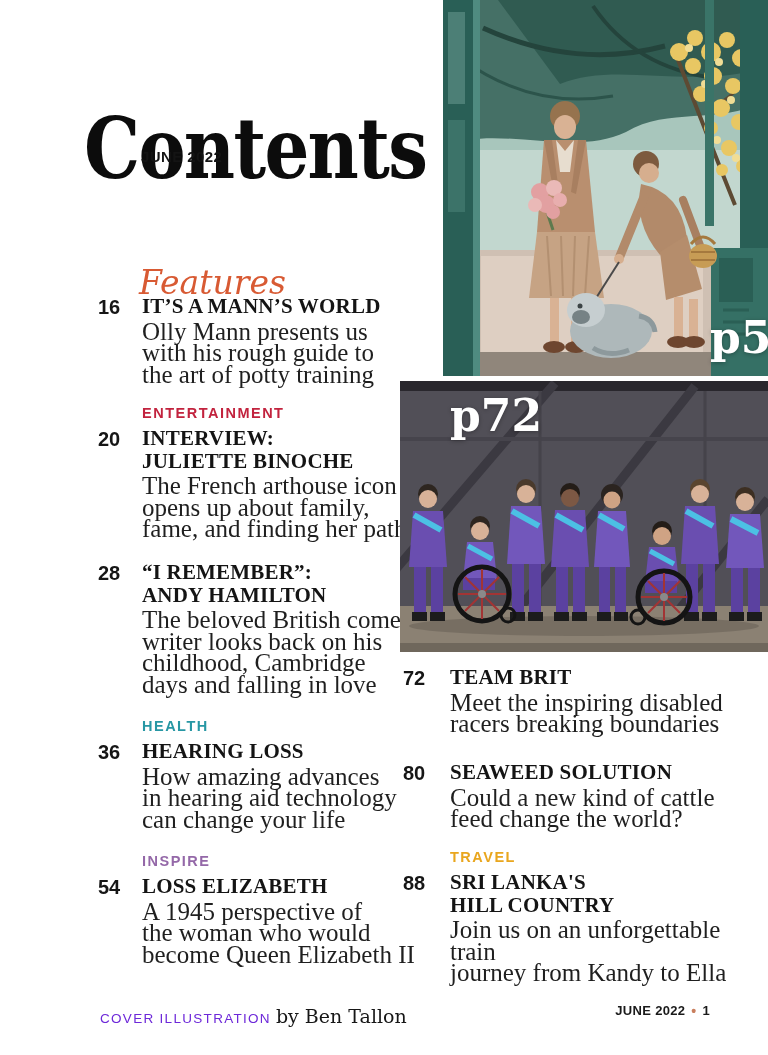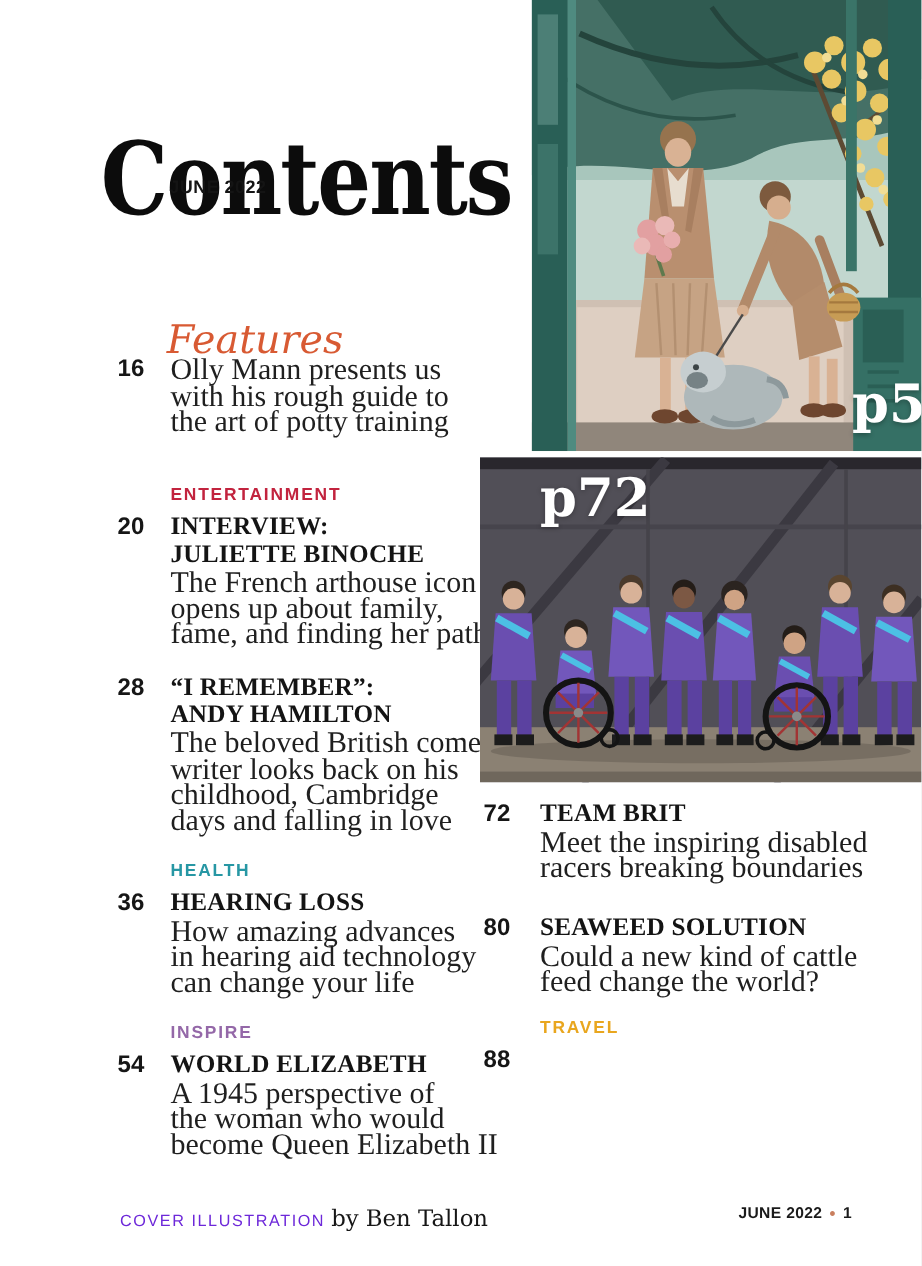--- a/index.html
+++ b/index.html
@@ -83,20 +83,21 @@
 <div class="page">
 
   <h1 class="title-contents">Contents</h1>
   <div class="issue-date">JUNE 2022</div>
 
   <h2 class="features-heading" style="color: rgb(216, 90, 51);">Features</h2>
 
   <section class="toc-item" style="top:295px">
     <div class="num">16</div>
     <div class="body">
+      <h3 class="title">IT’S A MANN’S WORLD</h3>
       <p class="desc">Olly Mann presents us
 with his rough guide to
 the art of potty training</p>
     </div>
   </section>
 
   <section class="toc-item" style="top:427px">
     <div class="cat" style="color: rgb(194, 35, 62);">ENTERTAINMENT</div>
     <div class="num">20</div>
     <div class="body">
@@ -128,21 +129,21 @@
       <p class="desc">How amazing advances
 in hearing aid technology
 can change your life</p>
     </div>
   </section>
 
   <section class="toc-item" style="top:875px">
     <div class="cat" style="color: rgb(148, 104, 168);">INSPIRE</div>
     <div class="num">54</div>
     <div class="body">
-      <h3 class="title">WORLD ELIZABETH</h3>
+      <h3 class="title">LOSS ELIZABETH</h3>
       <p class="desc">A 1945 perspective of
 the woman who would
 become Queen Elizabeth II</p>
     </div>
   </section>
 
   <section class="toc-item right-col" style="top:666px">
     <div class="num">72</div>
     <div class="body">
       <h3 class="title">TEAM BRIT</h3>
@@ -156,20 +157,26 @@
     <div class="body">
       <h3 class="title">SEAWEED SOLUTION</h3>
       <p class="desc">Could a new kind of cattle
 feed change the world?</p>
     </div>
   </section>
 
   <section class="toc-item right-col" style="top:871px">
     <div class="cat" style="color: rgb(233, 166, 30);">TRAVEL</div>
     <div class="num">88</div>
+    <div class="body">
+      <h3 class="title">SRI LANKA'S
+HILL COUNTRY</h3>
+      <p class="desc">Join us on an unforgettable train
+journey from Kandy to Ella</p>
+    </div>
   </section>
 
   <figure class="photo photo-top" style="margin:0">
     <svg viewBox="0 0 325 376" width="325" height="376">
       <rect width="325" height="376" fill="#c2d7cf"></rect>
       <rect width="325" height="150" fill="#a8c6bc"></rect>
       <path d="M0 0h325v100c-48 26-98 6-142 32C128 158 58 124 0 146Z" fill="#457066"></path>
       <path d="M55 0h270v66c-72 26-152-6-208 18Z" fill="#2d574e" opacity=".85"></path>
       <path d="M40 28q92 42 182 18" stroke="#24443c" stroke-width="5" fill="none"></path>
       <path d="M150 6q42 62 122 72" stroke="#24443c" stroke-width="4" fill="none"></path>

